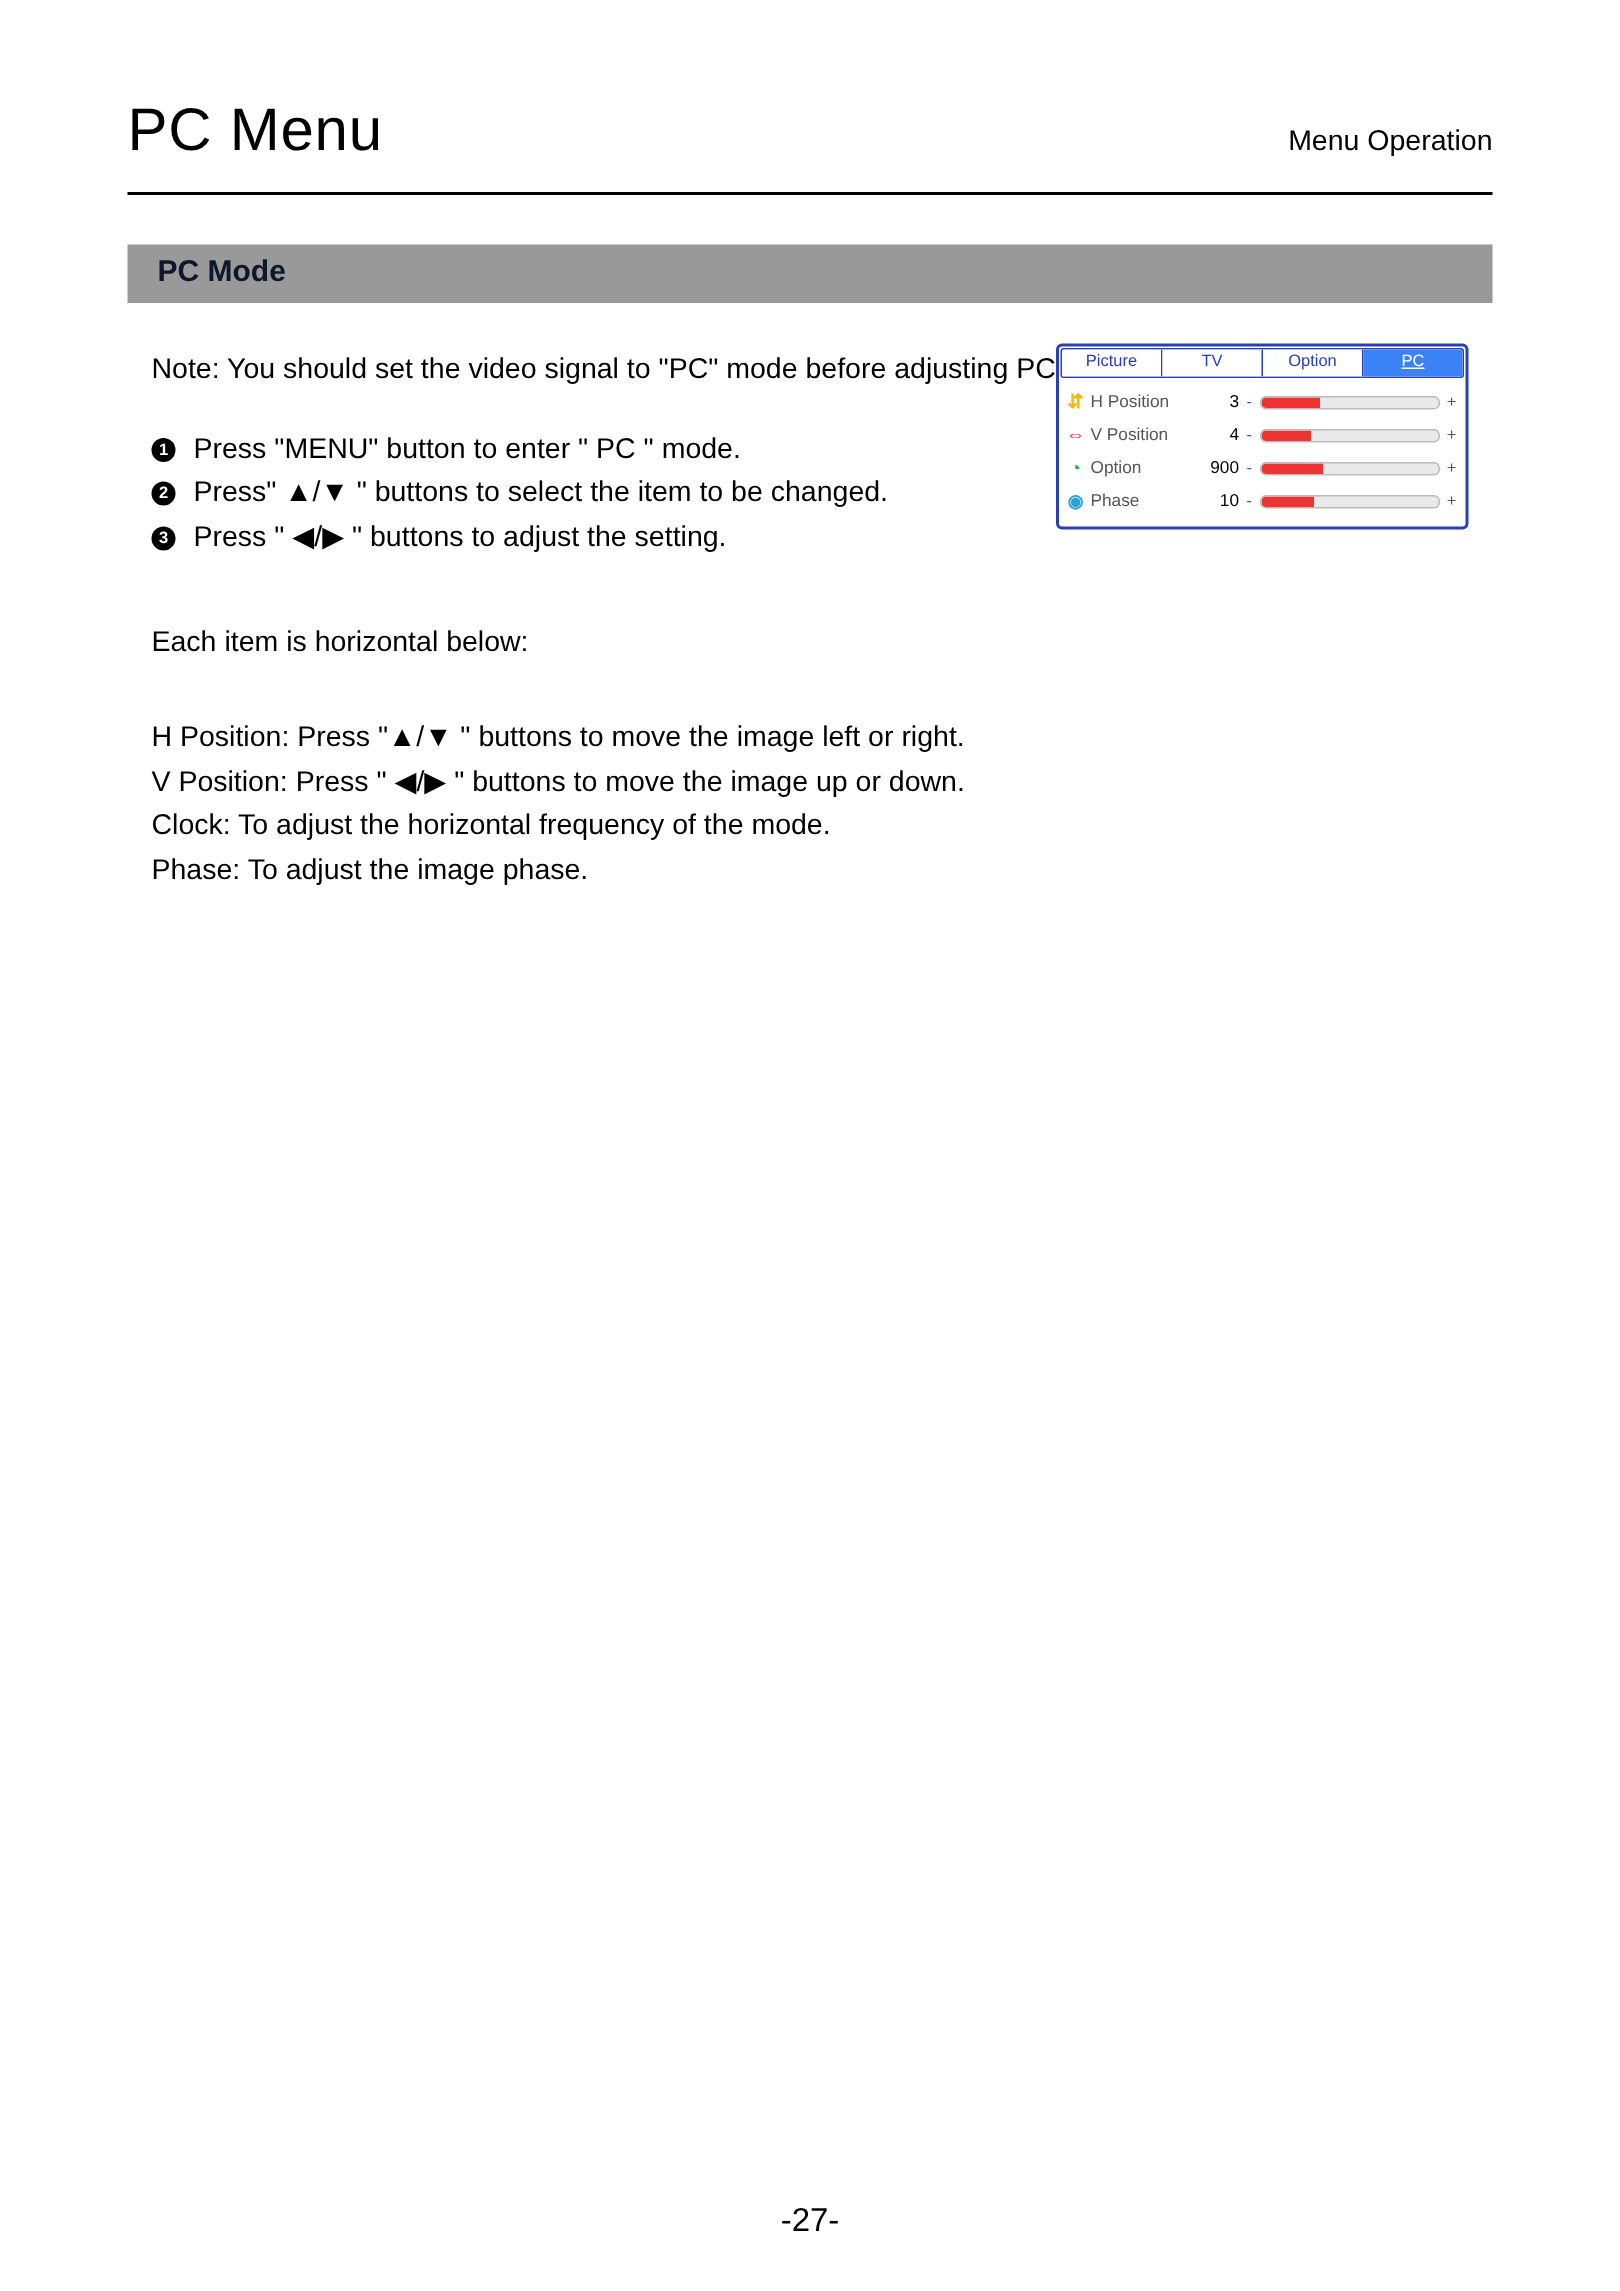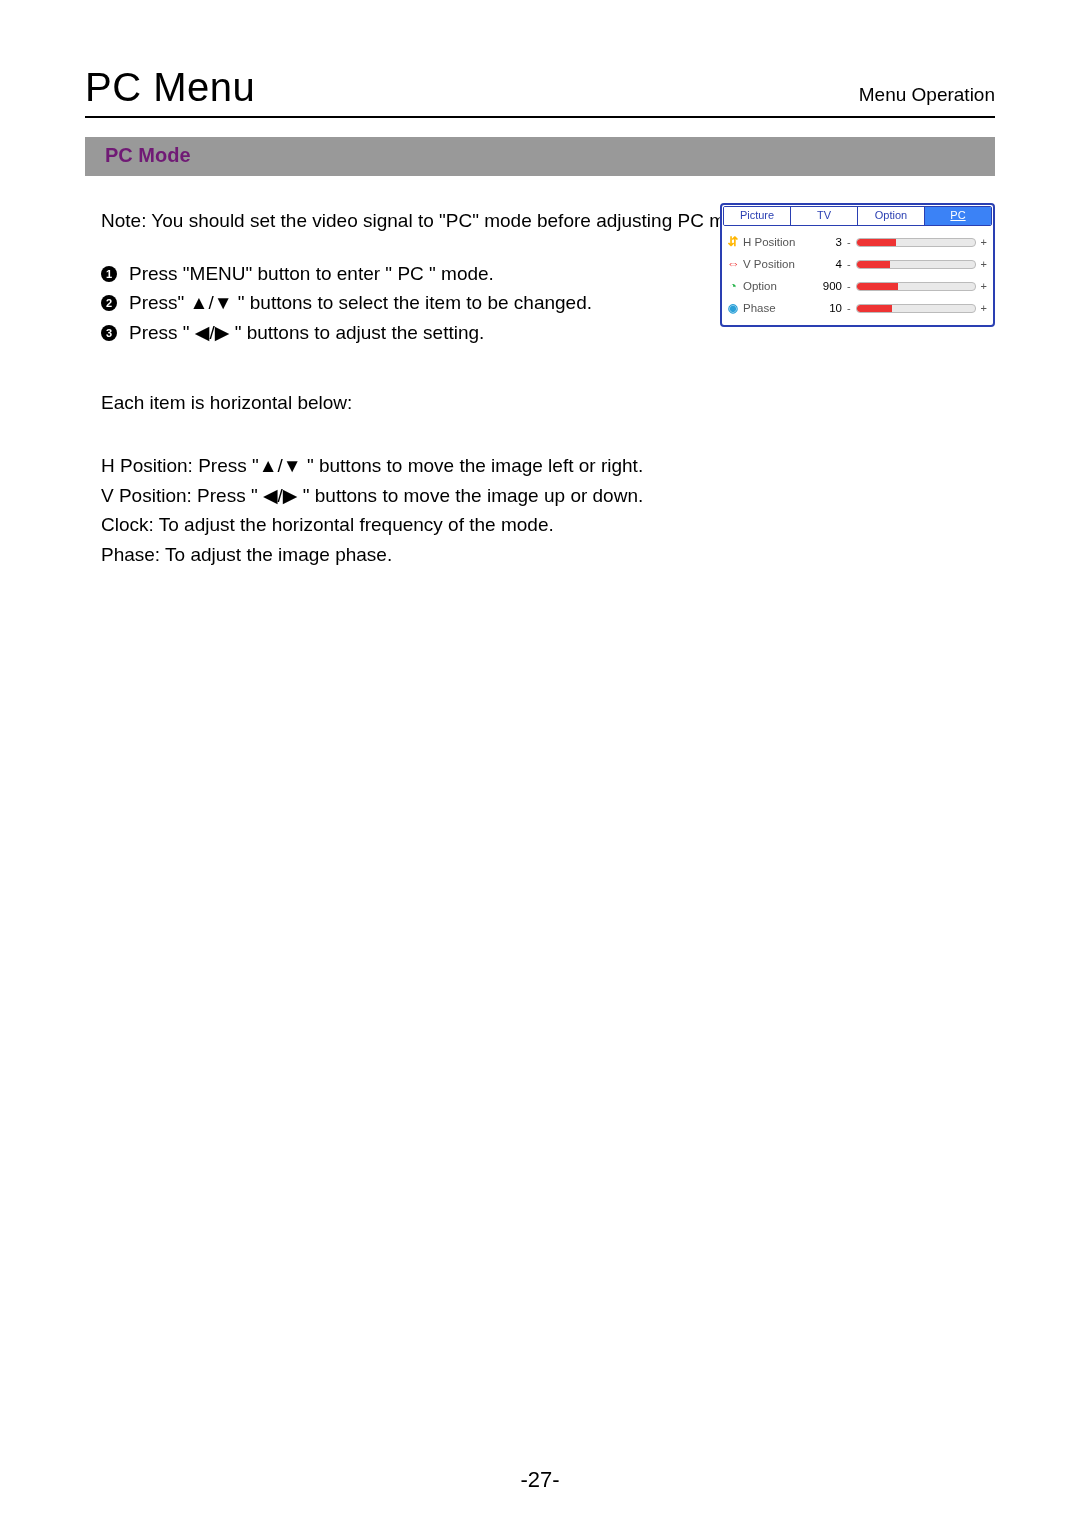--- a/index.html
+++ b/index.html
@@ -15,37 +15,37 @@
     margin: 0 auto;
     position: relative;
     box-sizing: border-box;
     padding: 65px 85px 0 85px;
   }
   .header {
     display: flex;
     align-items: flex-end;
     justify-content: space-between;
     border-bottom: 2.5px solid #000;
-    padding-bottom: 6px;
+    padding-bottom: 18px;
   }
   .header-title {
     font-size: 40px;
     letter-spacing: 0.5px;
   }
   .header-sub {
     font-size: 19px;
     padding-bottom: 4px;
   }
   .section-bar {
     background: #999;
-    margin-top: 19px;
+    margin-top: 33px;
     padding: 7px 12px 9px 20px;
     font-weight: bold;
     font-size: 20px;
-    color: #701a75;
+    color: #0f172a;
   }
   .body-area {
     padding-left: 16px;
     font-size: 19px;
     line-height: 1.4;
     margin-top: 32px;
     position: relative;
   }
   .note {
     margin-bottom: 26px;
@@ -71,21 +71,21 @@
     flex: 0 0 auto;
   }
   .step-text { flex: 1 1 auto; }
   .aftersteps { margin-top: 44px; }
   .detail-block { margin-top: 36px; }
   .detail-line { margin-bottom: 3px; }
 
   
   .osd {
     position: absolute;
-    right: 0;
+    right: 16px;
     top: -5px;
     width: 275px;
     border: 2.5px solid #2a3fb2;
     border-radius: 4px;
     background: #fff;
     font-size: 12px;
     box-sizing: border-box;
   }
   .osd-tabs {
     display: flex;

